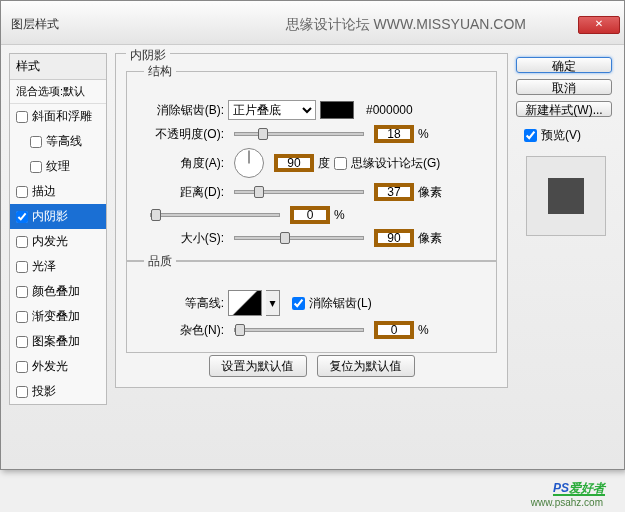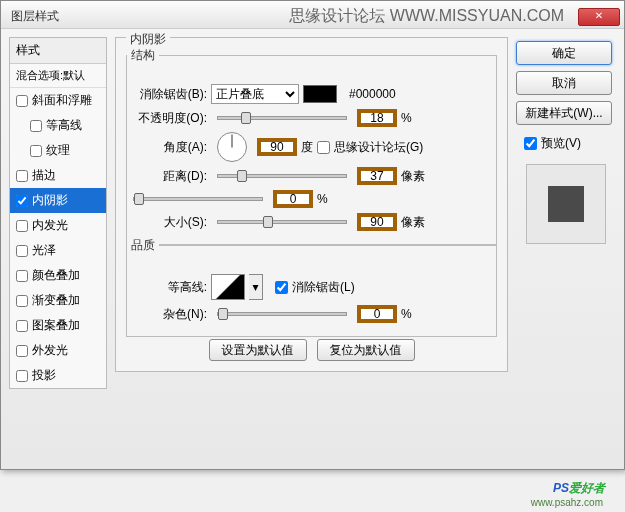--- a/index.html
+++ b/index.html
@@ -1,55 +1,55 @@
 <!DOCTYPE html>
 <html><head>
 <meta charset="utf-8">
 <style>
 * { box-sizing: border-box; margin: 0; padding: 0; font-family: "Microsoft YaHei", SimSun, sans-serif; font-size: 12px; }
 body { background: #f0f0f0; width: 625px; height: 512px; overflow: hidden; }
 .dialog { width: 625px; height: 470px; background: linear-gradient(#f5f5f5, #e8e8e8); border: 1px solid #888; box-shadow: 2px 2px 6px rgba(0,0,0,0.3); }
-.titlebar { height: 28px; background: linear-gradient(#fdfdfd, #e4e4e4); display: flex; align-items: center; padding: 4px 4px 0 10px; border-bottom: 1px solid #ccc; }
+.titlebar { height: 44px; background: linear-gradient(#fdfdfd, #e4e4e4); display: flex; align-items: center; padding: 4px 4px 0 10px; border-bottom: 1px solid #ccc; gap: 44px; }
 .title { flex: 1; color: #333; }
-.forum { color: #666; font-size: 16px; margin-right: 14px; }
+.forum { color: #666; font-size: 14px; margin-right: 8px; }
 .close-btn { width: 42px; height: 18px; background: linear-gradient(#e06060, #c83030); border: 1px solid #a02020; border-radius: 2px; color: #fff; text-align: center; line-height: 14px; font-size: 10px; cursor: pointer; }
 .content { display: flex; padding: 8px; gap: 8px; height: 440px; }
 .left-col { width: 98px; }
 .styles-group { border: 1px solid #bbb; background: #f8f8f8; }
 .styles-header { background: #eee; padding: 4px 6px; border-bottom: 1px solid #ccc; }
 .styles-sub { padding: 4px 6px; border-bottom: 1px solid #ddd; font-size: 11px; }
 .style-item { display: flex; align-items: center; padding: 4px 6px; gap: 4px; cursor: pointer; }
 .style-item.indent { padding-left: 20px; }
 .style-item.selected { background: #1a6fd4; color: #fff; }
 .style-item input[type=checkbox] { width: 12px; height: 12px; }
 .mid-col { flex: 1; }
 .fieldset { border: 1px solid #bbb; padding: 8px 10px 10px 10px; margin-bottom: 6px; background: #f4f4f4; }
 .fs-title { position: relative; top: -15px; background: #f4f4f4; display: inline-block; padding: 0 4px; color: #333; }
-.inner-fs { border: 1px solid #bbb; padding: 6px 8px 8px 0; margin-bottom: 8px; margin-top: -8px; }
+.inner-fs { border: 1px solid #bbb; padding: 6px 8px 8px 17px; margin-bottom: 8px; margin-top: -8px; }
 .row { display: flex; align-items: center; margin: 5px 0; gap: 4px; }
 .label { width: 80px; text-align: right; }
 select { height: 20px; border: 1px solid #999; background: #fff; width: 88px; }
 .color-swatch { width: 34px; height: 18px; background: #000; border: 1px solid #666; display: inline-block; }
 .hex { margin-left: 8px; }
 .slider-track { flex: 1; max-width: 130px; height: 4px; background: #ccc; border: 1px solid #999; position: relative; margin: 0 6px; }
 .slider-thumb { position: absolute; width: 10px; height: 12px; background: #ddd; border: 1px solid #666; top: -5px; border-radius: 2px; }
 input.num { width: 40px; height: 18px; border: 4px solid #a16207; text-align: center; background: #fff; }
 .angle-dial { width: 30px; height: 30px; border: 1px solid #888; border-radius: 50%; background: #fff; position: relative; margin: 0 6px; }
 .angle-dial::after { content:""; position:absolute; width: 13px; height:1px; background:#333; top:50%; left:50%; transform-origin:left; transform:rotate(-90deg); }
 .contour { width: 34px; height: 26px; border: 1px solid #888; background: linear-gradient(135deg,#fff 48%,#000 52%); display:inline-block; }
 .contour-arrow { width: 14px; height: 26px; border: 1px solid #888; border-left:none; background:#eee; display:inline-flex; align-items:center; justify-content:center; }
 .btn { height: 22px; padding: 0 12px; background: linear-gradient(#fdfdfd,#e4e4e4); border: 1px solid #888; border-radius: 3px; cursor: pointer; }
 .btn-row { display: flex; gap: 10px; justify-content: center; margin-top: -6px; }
 .right-col { width: 100px; display: flex; flex-direction: column; gap: 6px; padding-top: 4px; }
-.r-btn { width: 96px; height: 24px; background: linear-gradient(#fdfdfd,#e4e4e4); border: 1px solid #888; border-radius: 3px; cursor: pointer; }
+.r-btn { width: 96px; height: 16px; background: linear-gradient(#fdfdfd,#e4e4e4); border: 1px solid #888; border-radius: 3px; cursor: pointer; }
 .r-btn.primary { border: 1px solid #3a7fd4; box-shadow: 0 0 3px #6aa8f0; }
 .preview-chk { display: flex; align-items: center; gap: 4px; margin-top: 4px; padding-left: 8px; }
 .preview-box { width: 80px; height: 80px; background: #e8e8e8; border: 1px solid #bbb; margin: 6px auto 0; display:flex; align-items:center; justify-content:center; }
 .preview-inner { width: 36px; height: 36px; background: #4a4a4a; }
-.watermark { position: absolute; right: 20px; bottom: 14px; color: #2aab3a; font-size: 22px; font-weight: bold; font-style: italic; }
+.watermark { position: absolute; right: 20px; bottom: 14px; color: #2aab3a; font-size: 22px; font-weight: bold; font-style: italic; text-decoration: underline; }
 .watermark .blue { color: #2058c8; }
 .wm-url { position:absolute; right:22px; bottom:4px; font-size:10px; color:#4a8040; }
 </style>
 </head>
 <body>
 
 <div class="dialog">
   <div class="titlebar">
     <span class="title">图层样式</span>
     <span class="forum">思缘设计论坛 WWW.MISSYUAN.COM</span>

